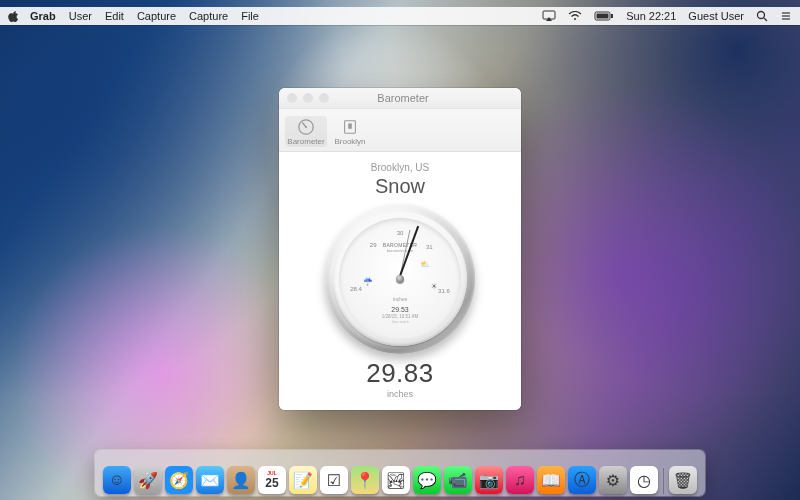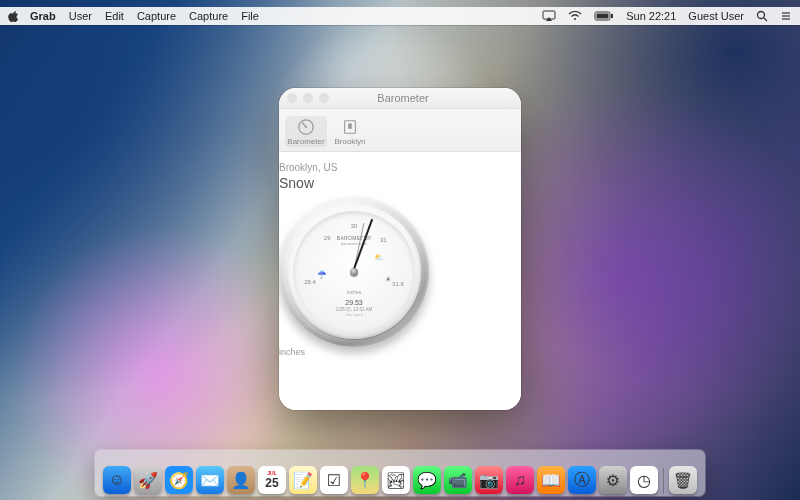--- a/index.html
+++ b/index.html
@@ -15,34 +15,34 @@
       linear-gradient(125deg,#0d2b55 0%,#1c4a83 15%,#b7c3c6 35%,#d9cda8 48%,#b59a88 62%,#7a5d8f 78%,#1a2c55 100%);
   }
   
   #menubar{position:absolute;top:7px;left:0;right:0;height:18px;background:rgba(250,250,250,0.92);display:flex;align-items:center;padding:0 8px;font-size:11px;color:#222;font-weight:400;box-shadow:0 1px 0 rgba(0,0,0,0.15);z-index:10;}
   #menubar .apple{display:inline-block;width:12px;height:12px;margin-right:10px;}
   #menubar .menu-item{margin-right:13px;cursor:default;}
   #menubar .menu-item.bold{font-weight:600;}
   #menubar .right{margin-left:auto;display:flex;align-items:center;gap:12px;}
   #menubar .right span, #menubar .right svg{display:flex;align-items:center;}
   
-  #app-window{position:absolute;left:279px;top:88px;width:242px;height:322px;background:#fafafa;border-radius:17px;box-shadow:0 18px 50px rgba(0,0,0,0.45),0 0 0 1px rgba(0,0,0,0.1);overflow:hidden;}
+  #app-window{position:absolute;left:279px;top:88px;width:242px;height:322px;background:#fafafa;border-radius:6px;box-shadow:0 18px 50px rgba(0,0,0,0.45),0 0 0 1px rgba(0,0,0,0.1);overflow:hidden;}
   #titlebar{height:20px;background:linear-gradient(#f7f7f7,#ececec);border-bottom:1px solid #e4e4e4;display:flex;align-items:center;padding:0 8px;}
   .traffic{width:10px;height:10px;border-radius:50%;margin-right:6px;}
   .tl-close{background:#e1e1e1;}
   .tl-min{background:#e1e1e1;}
   .tl-max{background:#e1e1e1;}
   #titlebar .title{flex:1;text-align:center;font-size:11px;color:#8a8a8a;margin-left:-42px;}
   #toolbar{height:40px;background:linear-gradient(#f7f7f7,#efefef);border-bottom:1px solid #e0e0e0;display:flex;align-items:center;padding:2px 6px 0;gap:2px;}
   .tool-btn{width:42px;display:flex;flex-direction:column;align-items:center;justify-content:center;font-size:8px;color:#8a8a8a;cursor:default;border-radius:4px;padding:2px 0 1px;}
   .tool-btn.selected{background:rgba(0,0,0,0.05);}
   .tool-icon{width:18px;height:18px;margin-bottom:1px;}
-  #content{position:relative;height:262px;background:#fff;display:flex;flex-direction:column;padding-top:10px;}
+  #content{position:relative;height:262px;background:#fff;display:flex;flex-direction:column;align-items:center;padding-top:10px;}
   #location{font-size:10px;color:#9a9a9a;}
-  #condition{font-size:14px;color:#555;font-weight:300;margin-top:2px;}
+  #condition{font-size:20px;color:#555;font-weight:300;margin-top:2px;}
   #gauge-wrap{margin-top:6px;}
   #reading{font-size:26px;color:#444;font-weight:200;margin-top:4px;letter-spacing:0.5px;}
   #unit{font-size:9px;color:#9a9a9a;margin-top:0;}
   
   .gauge-outer{width:150px;height:150px;border-radius:50%;position:relative;
     background:radial-gradient(circle at 35% 30%, #ffffff 0%, #f3f3f3 35%, #cfcfcf 60%, #a8a8a8 72%, #dedede 82%, #ffffff 100%);
     box-shadow:0 6px 10px rgba(0,0,0,0.25), inset 0 2px 5px rgba(255,255,255,0.9), inset 0 -3px 8px rgba(0,0,0,0.25);
   }
   .gauge-bezel{position:absolute;inset:8px;border-radius:50%;
     background:radial-gradient(circle at 45% 35%, #ffffff 0%, #f6f6f6 55%, #d0d0d0 100%);
@@ -176,20 +176,21 @@
           <div class="dial-text dt-date">1/28/15, 10:51 AM</div>
           <div class="dial-text dt-src">Your watch</div>
 
           <div class="hand ref"></div>
           <div class="hand main"></div>
           <div class="hub"></div>
         </div>
       </div>
     </div>
 
+    <div id="reading">29.83</div>
     <div id="unit">inches</div>
   </div>
 </div>
 
 <div id="dock">
   <div id="dock-apps" style="display:contents;"><div class="dock-icon" style="background: linear-gradient(rgb(63, 169, 245), rgb(11, 94, 215));">☺</div><div class="dock-icon" style="background: linear-gradient(rgb(208, 208, 208), rgb(158, 158, 158));">🚀</div><div class="dock-icon" style="background: radial-gradient(circle, rgb(255, 255, 255) 30%, rgb(30, 144, 255) 32%, rgb(30, 144, 255) 100%);">🧭</div><div class="dock-icon" style="background: linear-gradient(rgb(90, 200, 250), rgb(23, 120, 229));">✉️</div><div class="dock-icon" style="background: linear-gradient(rgb(217, 179, 140), rgb(179, 137, 93));">👤</div><div class="dock-icon" style="background: rgb(255, 255, 255); font-size: 12px; font-weight: 600; color: rgb(51, 51, 51); flex-direction: column;"><div style="font-size:5px;color:#e11;">JUL</div>25</div><div class="dock-icon" style="background: linear-gradient(rgb(255, 247, 204), rgb(255, 230, 128));">📝</div><div class="dock-icon" style="background: rgb(255, 255, 255);">☑︎</div><div class="dock-icon" style="background: linear-gradient(rgb(163, 226, 127), rgb(245, 217, 122));">📍</div><div class="dock-icon" style="background: rgb(255, 255, 255);">🏞</div><div class="dock-icon" style="background: linear-gradient(rgb(94, 252, 130), rgb(10, 201, 46));">💬</div><div class="dock-icon" style="background: linear-gradient(rgb(94, 252, 130), rgb(10, 201, 46));">📹</div><div class="dock-icon" style="background: linear-gradient(rgb(255, 138, 138), rgb(225, 18, 48));">📷</div><div class="dock-icon" style="background: linear-gradient(rgb(255, 95, 162), rgb(212, 20, 90));">♫</div><div class="dock-icon" style="background: linear-gradient(rgb(255, 179, 71), rgb(255, 123, 0));">📖</div><div class="dock-icon" style="background: linear-gradient(rgb(40, 160, 255), rgb(10, 94, 217));">Ⓐ</div><div class="dock-icon" style="background: linear-gradient(rgb(208, 208, 208), rgb(138, 138, 138));">⚙</div><div class="dock-icon" style="background: rgb(255, 255, 255);">◷</div></div>
   <div class="dock-sep"></div>
   <div class="dock-icon" style="background:linear-gradient(#e6e6e6,#bcbcbc);">🗑</div>
 </div>
 

